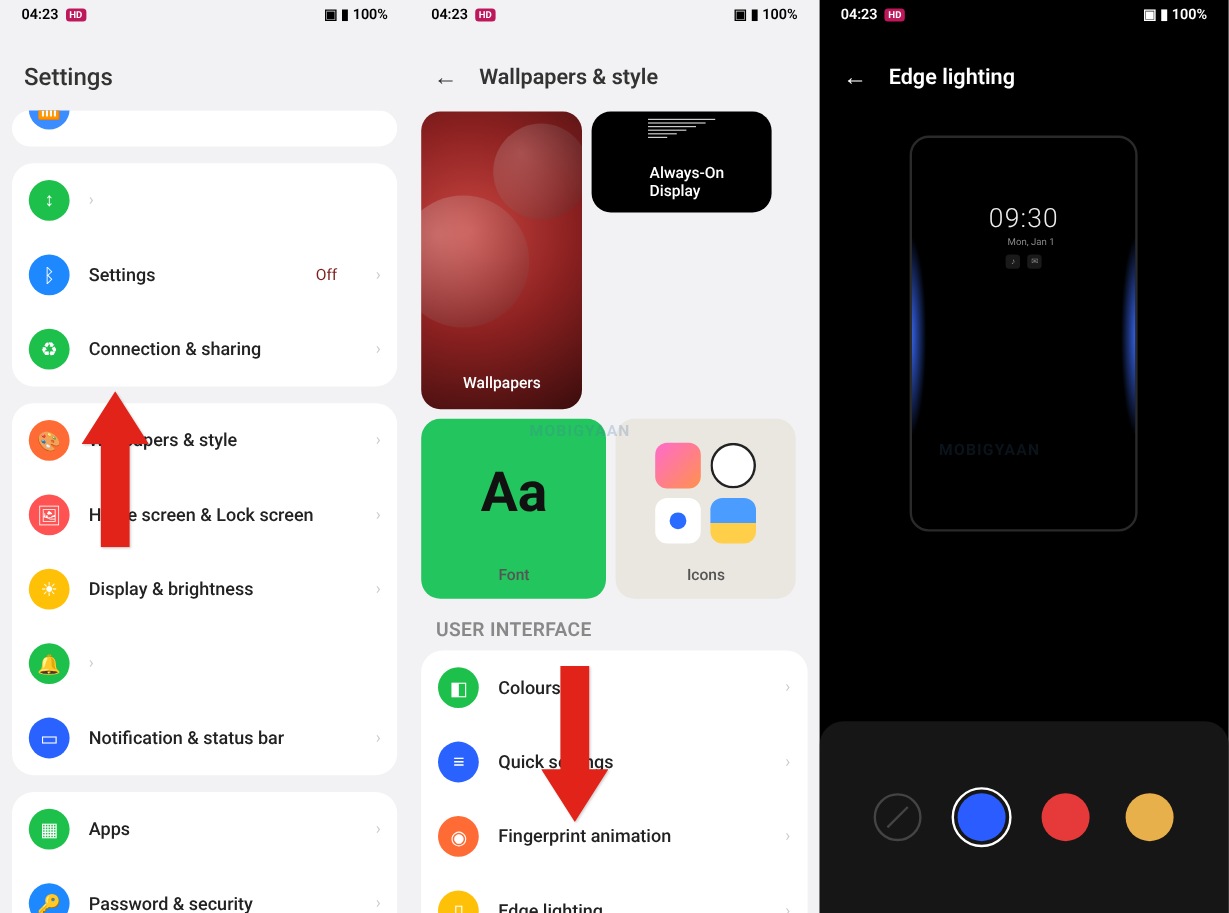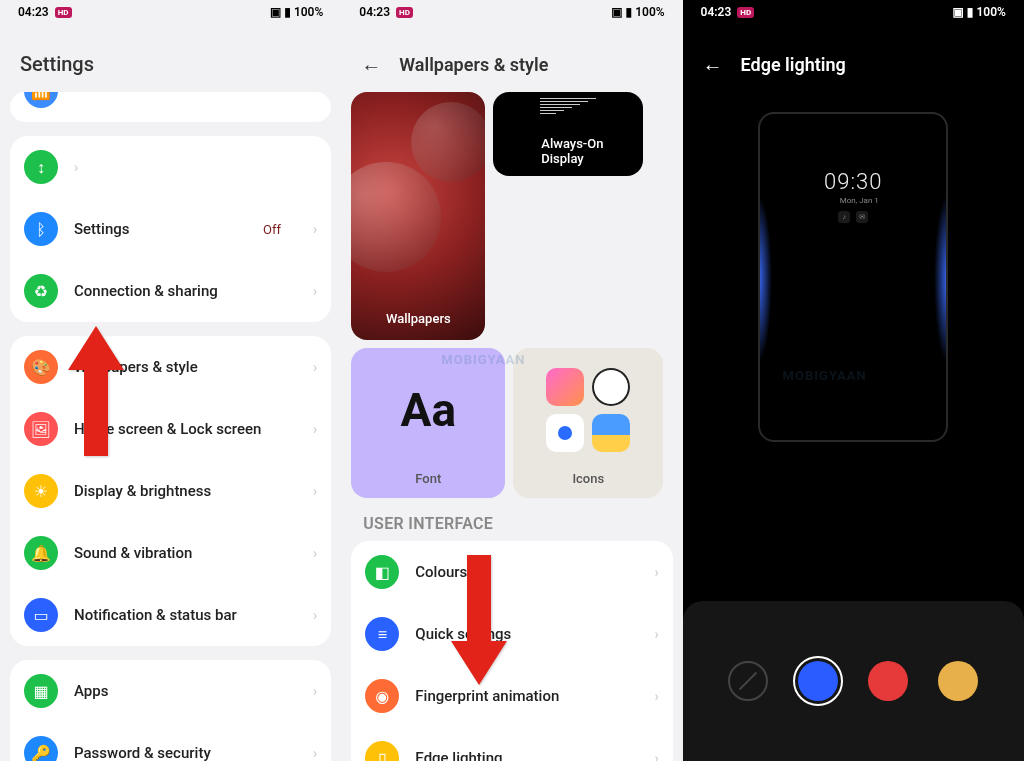--- a/index.html
+++ b/index.html
@@ -35,21 +35,21 @@
   .tile { border-radius: 16px; display: flex; flex-direction: column; align-items: center; justify-content: flex-end; font-size: 13px; font-weight: 500; position: relative; overflow: hidden; }
   .tile-wallpapers { width: 134px; height: 248px; background: radial-gradient(circle at 30% 40%, #c94540 0%, #8a2020 50%, #3a0c0c 100%); color: #fff; padding-bottom: 14px; }
   .tile-wallpapers::before { content:""; position:absolute; width:110px; height:110px; border-radius:50%; background: radial-gradient(circle at 30% 30%, rgba(255,255,255,0.25), rgba(0,0,0,0.1)); top:70px; left:-20px; }
   .tile-wallpapers::after { content:""; position:absolute; width:80px; height:80px; border-radius:50%; background: radial-gradient(circle at 30% 30%, rgba(255,255,255,0.2), rgba(0,0,0,0.15)); top:10px; left:60px; }
   .tile-aod { width: 150px; height: 84px; background: #000; color: #fff; padding-bottom: 10px; padding-left: 48px; }
   .tile-aod-lines { position:absolute; top:6px; left:50%; transform:translateX(-50%); display:flex; flex-direction:column; gap:2px; }
   .tile-aod-lines span { height:1px; background:#ccc; display:block; }
   .tile-themes { width: 150px; height: 156px; background: #d8dff5; color: #333; padding-bottom: 12px; }
   .themes-stack { position: relative; width: 56px; height: 44px; margin-top: 22px; }
   .themes-stack .layer { position: absolute; width: 56px; height: 28px; border-radius: 6px; transform: skewY(-18deg) scaleY(0.55); }
-  .tile-font { width: 154px; height: 150px; background: #c4b5fd; color: #555; padding-bottom: 12px; text-align: right; }
+  .tile-font { width: 154px; height: 150px; background: #22c55e; color: #555; padding-bottom: 12px; text-align: right; }
   .tile-font-aa { font-size: 46px; font-weight: 700; color: #111; position: absolute; top: 35px; }
   .tile-icons { width: 150px; height: 150px; background: #eae6e0; color: #555; padding-bottom: 12px; }
   .icons-grid { position: absolute; top: 20px; display: grid; grid-template-columns: 1fr 1fr; gap: 8px; }
   .icons-grid .ic { width: 38px; height: 38px; border-radius: 10px; }
   .section-label { padding: 16px 22px 8px; font-size: 16px; font-weight: 600; color: #888; letter-spacing: 0.3px; }
   .watermark { position: absolute; font-size: 13px; font-weight: 700; opacity: 0.25; letter-spacing: 1px; }
 
   
   .header-row-dark { display: flex; align-items: center; gap: 18px; padding: 28px 20px 16px; color: #fff; }
   .phone-mock { width: 190px; height: 330px; border: 2px solid #2a2a2a; border-radius: 16px; margin: 20px auto 0; position: relative; background: #000; overflow: hidden; }
@@ -125,21 +125,20 @@
         <div class="settings-label">Home screen &amp; Lock screen</div>
         <span class="chevron">›</span>
       </div>
       <div class="settings-row">
         <div class="settings-icon" style="background:#ffc107;color:#fff;">☀</div>
         <div class="settings-label">Display &amp; brightness</div>
         <span class="chevron">›</span>
       </div>
       <div class="settings-row">
         <div class="settings-icon" style="background:#1cc04a;color:#fff;">🔔</div>
-        <div class="settings-label">Sound &amp; vibration</div>
         <span class="chevron">›</span>
       </div>
       <div class="settings-row">
         <div class="settings-icon" style="background:#2962ff;color:#fff;">▭</div>
         <div class="settings-label">Notification &amp; status bar</div>
         <span class="chevron">›</span>
       </div>
     </div>
 
     <div class="settings-group">

